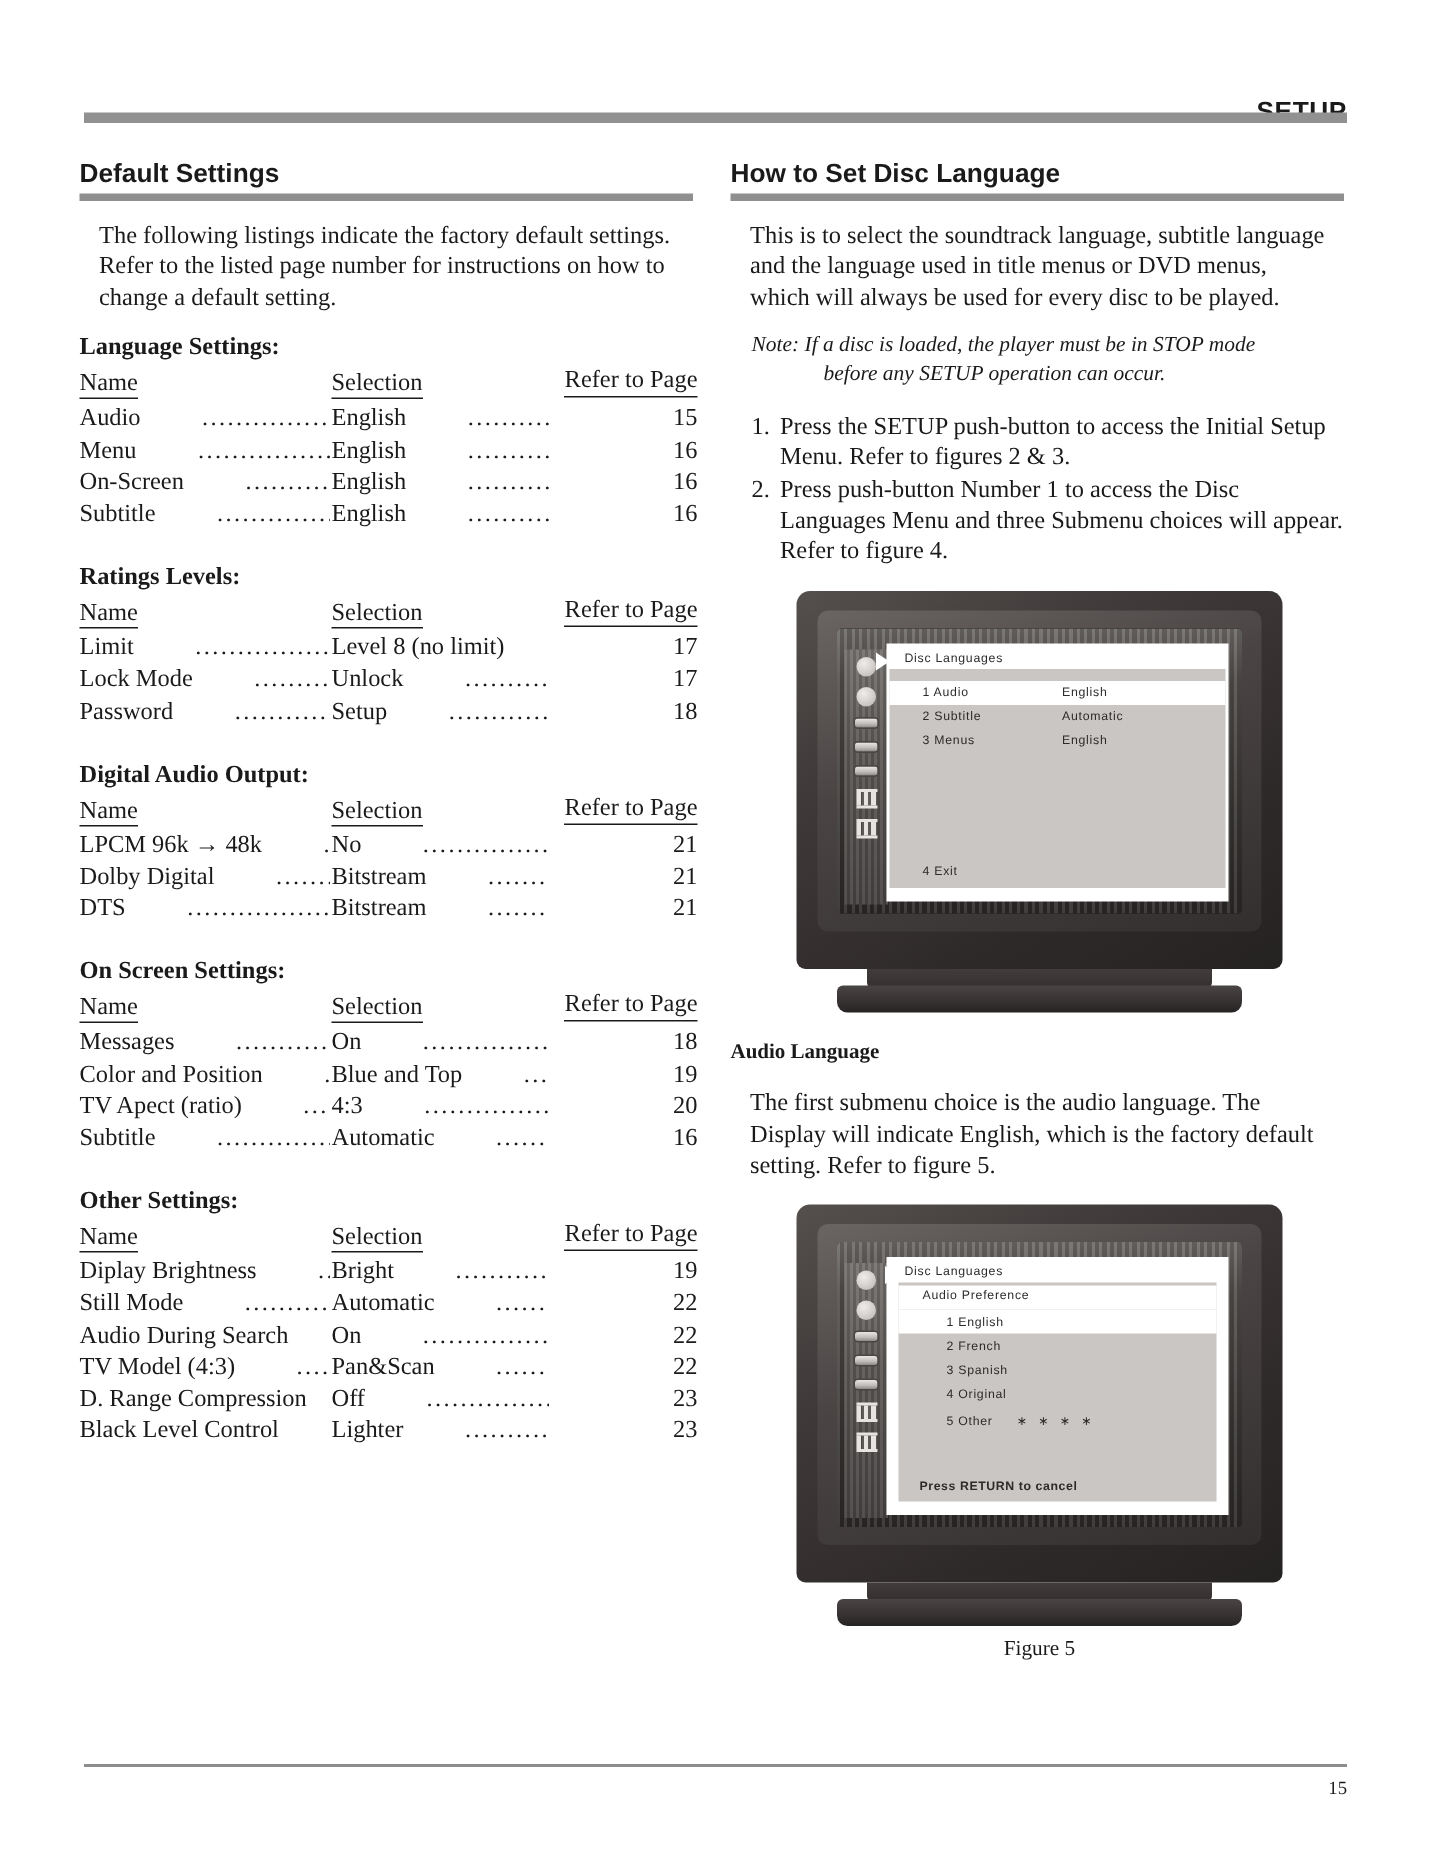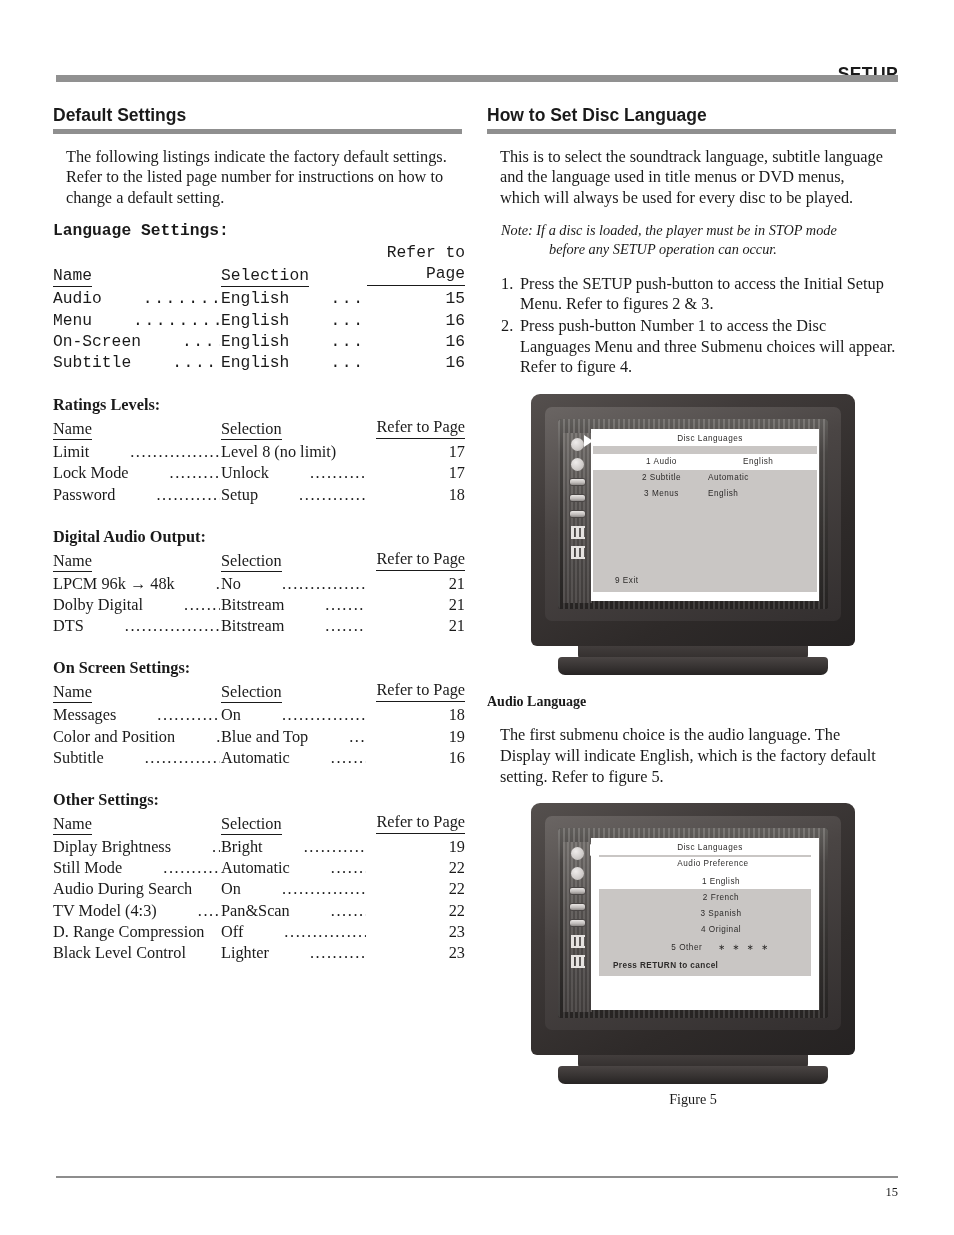--- a/index.html
+++ b/index.html
@@ -123,21 +123,21 @@
     margin-bottom: 1px;
   }
   ol.steps li .num {
     position: absolute;
     left: 14px;
     top: 0;
   }
 
   
   .tbl-block { margin-top: 22px; }
-  .tbl-block:first-child { margin-top: 0; font-family: Liberation Mono, monospace; }
+  .tbl-block:first-child { margin-top: 0; }
 
   .tbl-title {
     font-size: 16.3px;
     font-weight: bold;
     line-height: 20px;
     margin-bottom: 1px;
   }
 
   .tbl {
     width: 100%;
@@ -214,21 +214,20 @@
     background: linear-gradient(150deg, #55504e 0%, #403b3a 30%, #2e2a29 70%, #252222 100%);
     border-radius: 9px 9px 6px 6px;
   }
   .tv-inner {
     position: absolute;
     left: 14px; top: 13px;
     width: 296px;
     height: 214px;
     background: linear-gradient(160deg, #6a6563 0%, #4a4544 40%, #332f2f 100%);
     border-radius: 7px;
-    text-align: center;
   }
   .tv-screen-frame {
     position: absolute;
     left: 13px; top: 12px;
     width: 270px;
     height: 190px;
     background: #1b1918;
     border-radius: 3px;
     overflow: hidden;
   }
@@ -316,37 +315,37 @@
     border-left: 9px solid #ffffff;
   }
   .osd-row {
     display: flex;
     font-family: "Liberation Sans", sans-serif;
     font-size: 8.2px;
     letter-spacing: 0.5px;
     color: #2d2b2a;
     padding: 3.4px 0 3.4px 22px;
   }
-  .osd-row.sel { background: #ffffff; gap: 35px; }
+  .osd-row.sel { background: #ffffff; }
   .osd-row .k { width: 93px; }
   .osd-exit {
     position: absolute;
     left: 22px;
     bottom: 7px;
     font-family: "Liberation Sans", sans-serif;
     font-size: 8.2px;
     letter-spacing: 0.5px;
     color: #2d2b2a;
   }
 
   
   .osd-sub {
     margin: 0 6px;
     background: #c9c6c4;
-    height: 121px;
+    height: 146px;
     box-sizing: border-box;
     position: relative;
     padding-top: 2px;
   }
   .osd-sub-title {
     font-family: "Liberation Sans", sans-serif;
     font-size: 8.2px;
     letter-spacing: 0.5px;
     color: #2d2b2a;
     padding: 2px 0 5px 16px;
@@ -656,20 +655,35 @@
                     <span class="dots"></span>
                   </span>
                 </td>
                 <td>
                   <span class="lead">
                     <span class="txt">Blue and Top</span>
                     <span class="dots"></span>
                   </span>
                 </td>
                 <td class="pgcell">19</td>
+              </tr>
+              <tr>
+                <td>
+                  <span class="lead">
+                    <span class="txt">TV Apect (ratio)</span>
+                    <span class="dots"></span>
+                  </span>
+                </td>
+                <td>
+                  <span class="lead">
+                    <span class="txt">4:3</span>
+                    <span class="dots"></span>
+                  </span>
+                </td>
+                <td class="pgcell">20</td>
               </tr>
               <tr>
                 <td>
                   <span class="lead">
                     <span class="txt">Subtitle</span>
                     <span class="dots"></span>
                   </span>
                 </td>
                 <td>
                   <span class="lead">
@@ -837,21 +851,21 @@
                       </div>
                       <div class="osd-row">
                         <span class="k">2 Subtitle</span>
                         <span>Automatic</span>
                       </div>
                       <div class="osd-row">
                         <span class="k">3 Menus</span>
                         <span>English</span>
                       </div>
                     </div>
-                  <div class="osd-exit">9 Exit</div>
+                  <div class="osd-exit">4 Exit</div>
                 </div>
               </div>
             </div>
           </div>
         </div>
         <div class="tv-neck"></div>
         <div class="tv-base"></div>
       </div>
     </div>
 

